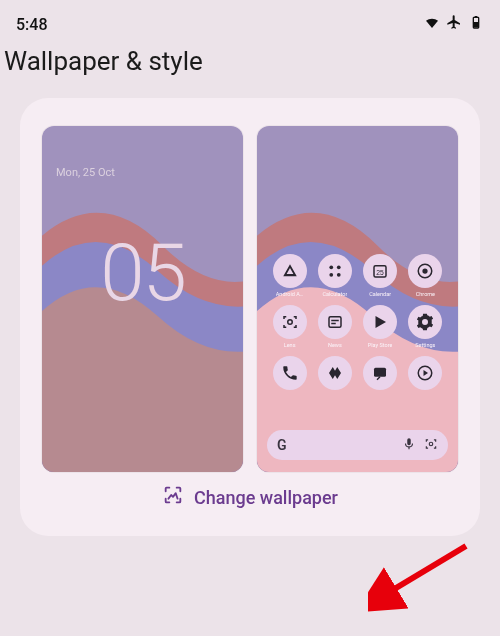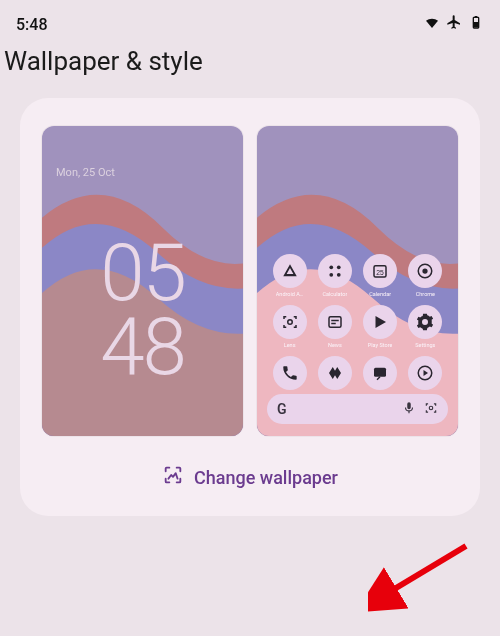--- a/index.html
+++ b/index.html
@@ -2,37 +2,37 @@
 <html><head>
 <meta charset="utf-8">
 <style>
   html,body{margin:0;padding:0;font-family:Roboto,Arial,sans-serif;background:#ece3e9;width:500px;height:636px;overflow:hidden}
   .statusbar{height:28px;display:flex;align-items:flex-end;justify-content:space-between;padding:6px 16px 0 16px;font-size:16px;font-weight:500;color:#111}
   .status-right{display:flex;align-items:center;gap:6px}
   .status-right svg{width:16px;height:16px}
   .title{font-size:26px;font-weight:400;color:#1b1b1b;padding:12px 20px 18px 4px}
   .card{background:#f6edf3;margin:4px 20px 0 20px;border-radius:28px;padding:28px 22px 26px 22px;}
   .previews{display:flex;gap:14px}
-  .phone{flex:1;height:310px;border-radius:12px;position:relative;overflow:hidden;box-shadow:0 0 0 1px rgba(0,0,0,.04)}
+  .phone{flex:1;height:346px;border-radius:12px;position:relative;overflow:hidden;box-shadow:0 0 0 1px rgba(0,0,0,.04)}
   .wp{position:absolute;inset:0}
   .wp svg{width:100%;height:100%;display:block}
   
   .lock-date{position:absolute;top:40px;left:14px;font-size:11px;color:#dcd1df}
   .lock-time{position:absolute;top:110px;left:0;right:0;text-align:center;font-size:80px;line-height:.93;font-weight:300;color:#e9d7e6;letter-spacing:-2px}
   
   .apps{position:absolute;top:128px;left:0;right:0;padding:0 10px;display:grid;grid-template-columns:repeat(4,1fr);row-gap:8px;justify-items:center}
   .app{display:flex;flex-direction:column;align-items:center;gap:3px;width:42px}
   .app-icon{width:34px;height:34px;border-radius:50%;background:#ead4eb;display:flex;align-items:center;justify-content:center;color:#2a2630}
   .app-icon svg{width:18px;height:18px}
   .app-label{font-size:5.5px;color:#fbf3f9;text-align:center;white-space:nowrap;overflow:hidden;max-width:42px}
   .searchbar{position:absolute;bottom:12px;left:10px;right:10px;height:30px;border-radius:16px;background:#ead4eb;display:flex;align-items:center;padding:0 10px;color:#3a3440}
   .searchbar .g{font-weight:600;font-size:14px;margin-right:auto}
   .searchbar svg{width:14px;height:14px;margin-left:8px}
   
-  .change-btn{display:flex;align-items:center;justify-content:center;gap:10px;margin-top:28px;color:#6b3b8f;font-size:18px;font-weight:500;cursor:pointer}
+  .change-btn{display:flex;align-items:center;justify-content:center;gap:10px;margin-top:12px;color:#6b3b8f;font-size:18px;font-weight:500;cursor:pointer}
   .change-btn svg{width:22px;height:22px}
   
   .arrow{position:absolute;left:368px;top:536px;pointer-events:none}
   .arrow svg{width:110px;height:80px}
 </style>
 </head>
 <body>
 
 <div class="statusbar">
   <span>5:48</span>
@@ -61,21 +61,20 @@
         <svg viewBox="0 0 200 346" preserveAspectRatio="xMidYMid slice">
           <rect width="200" height="346" fill="#a092bd"></rect>
           <path d="M0 110 Q60 60 120 120 T240 140 L240 346 L0 346 Z" fill="#bf7a7f"></path>
           <path d="M0 140 Q55 90 115 145 T240 170 L240 346 L0 346 Z" fill="#8b87c6"></path>
           <path d="M0 185 Q55 135 115 190 T240 215 L240 346 L0 346 Z" fill="#b68a90"></path>
         </svg>
       </div>
       <div class="lock-date">Mon, 25 Oct</div>
       <div class="lock-time">
         <div>05</div>
-        <div>48</div>
       </div>
     </div>
 
     <div class="phone">
       <div class="wp">
         <svg viewBox="0 0 200 346" preserveAspectRatio="xMidYMid slice">
           <rect width="200" height="346" fill="#a092bd"></rect>
           <path d="M0 110 Q60 60 120 120 T240 140 L240 346 L0 346 Z" fill="#bf7a7f"></path>
           <path d="M0 140 Q55 90 115 145 T240 170 L240 346 L0 346 Z" fill="#8b87c6"></path>
           <path d="M0 185 Q55 135 115 190 T240 215 L240 346 L0 346 Z" fill="#eeb7c0"></path>

